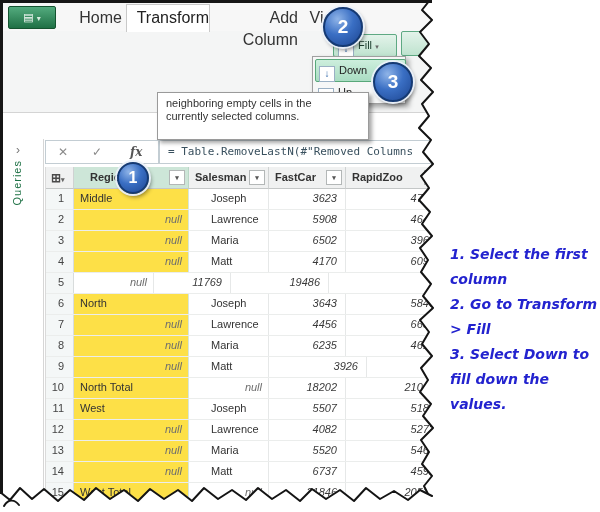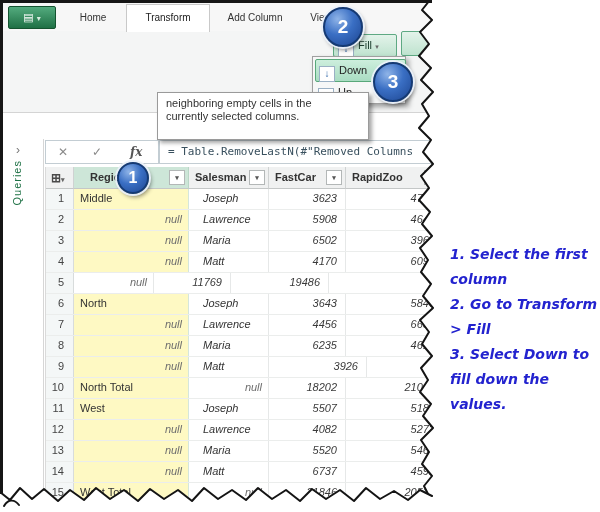--- a/index.html
+++ b/index.html
@@ -11,21 +11,21 @@
   #border-top{left:0;top:0;width:432px;height:3px;background:#161616;z-index:11;}
   #border-left{left:0;top:0;width:3px;height:494px;background:#161616;z-index:11;}
   .tear{z-index:10;pointer-events:none;}
 
   
   #tabstrip{left:3px;top:3px;width:429px;height:28px;background:#f7f7f7;border-bottom:1px solid #cfcfcf;z-index:1;}
   #file-btn{left:8px;top:6px;width:46px;height:21px;border-radius:2px;z-index:2;
             background:linear-gradient(#53ab7e,#1f7045);border:1px solid #14532f;
             color:#fff;font-size:11px;text-align:center;line-height:20px;}
   #file-btn .caret{font-size:8px;color:#d6ecdf;margin-left:3px;}
-  .tab{top:7px;height:22px;line-height:22px;font-size:10px;color:#333;text-align:center;z-index:2;}
+  .tab{top:7px;height:22px;line-height:22px;font-size:16px;color:#333;text-align:right;z-index:2;}
   .tab.active{top:4px;height:27px;line-height:26px;background:#fff;border:1px solid #c9c9c9;border-bottom:none;z-index:3;color:#222;}
 
   
   #ribbon{left:3px;top:31px;width:429px;height:81px;background:#f4f5f5;border-bottom:1px solid #d4d4d4;z-index:1;}
   .big-btn{top:36px;height:72px;font-size:11px;color:#3a3a3a;text-align:center;}
   .mini-table{display:inline-block;}
   .mt-row{display:flex;}
   .mt-cell{width:9px;height:7px;border:1px solid #8b9aa6;background:#fdfdfd;margin:0 0 1px 1px;}
   .mt-cell.hdr{background:#4a7ebb;border-color:#3b6596;}
   .big-label{margin-top:3px;line-height:13px;}
@@ -78,22 +78,22 @@
   .thead{display:flex;height:22px;}
   .th{box-sizing:border-box;background:#f0f1f1;border-right:1px solid #cfd2d2;border-bottom:1px solid #c4c7c7;
       font-weight:bold;color:#333;padding:4px 0 0 6px;position:relative;}
   .th.sel{background:#cde6d8;border-right-color:#b9d6c6;}
   .fbtn{position:absolute;right:3px;top:3px;width:16px;height:15px;background:#fff;border:1px solid #b3b7b7;
         font-size:7px;color:#555;text-align:center;line-height:13px;box-sizing:border-box;}
   .corner-ico{font-size:12px;color:#4a4a4a;}
   .trow{display:flex;height:20px;border-bottom:1px solid #ebedec;background:#fff;}
   .td{box-sizing:border-box;line-height:19px;border-right:1px solid #e6e8e8;overflow:hidden;white-space:nowrap;}
   .td.rn{background:#f4f7f7;border-right:1px solid #d8dcdc;color:#444;text-align:right;padding-right:9px;}
-  .td.region{background:#fef9c3;border-right-color:#d5e6dc;color:#333;padding-left:6px;}
-  .td.txt{padding-left:14px;color:#333;font-style:italic;}
+  .td.region{background:#fde047;border-right-color:#d5e6dc;color:#333;padding-left:6px;}
+  .td.txt{padding-left:22px;color:#333;}
   .td.num{font-style:italic;color:#3a3a3a;text-align:right;padding-right:8px;}
   .td.nul{font-style:italic;color:#6e6e6e;text-align:right;padding-right:6px;}
   .w-rn{width:28px;} .w-region{width:115px;padding-left:16px;} .w-sales{width:80px;} .w-fast{width:77px;} .w-rapid{width:98px;}
 
   
   .badge{border-radius:50%;color:#fff;font-weight:bold;text-align:center;z-index:8;
          background:radial-gradient(circle at 35% 28%, #8fb4e8 0%, #3a6fc4 45%, #1d4591 100%);
          border:2px solid #153a74;box-sizing:border-box;
          box-shadow:0 0 0 2px rgba(235,241,250,.95), 2px 3px 4px rgba(0,0,0,.45);}
   #badge-1{left:117px;top:162px;width:32px;height:32px;font-size:16px;line-height:28px;}

